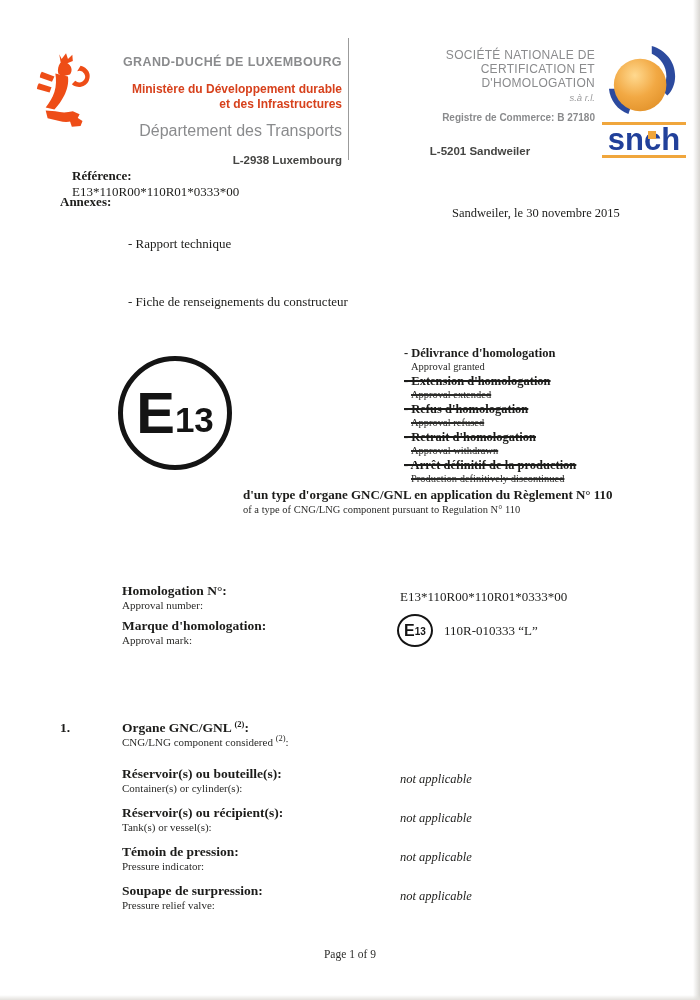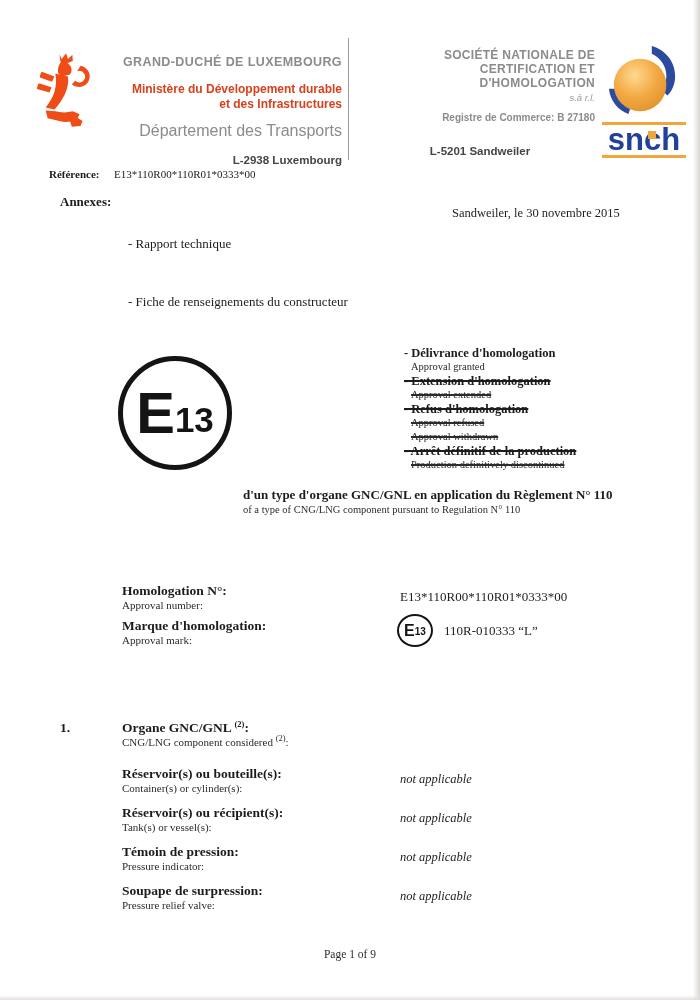--- a/index.html
+++ b/index.html
@@ -16,35 +16,35 @@
   
   .hdr{font-family:"Liberation Sans", sans-serif;}
   .coat{position:absolute; left:36px; top:50px; width:62px; height:82px;}
   .hdr-left{position:absolute; left:112px; top:55px; width:230px;text-align:right;}
   .country{color:#8a8b8d; font-weight:bold; font-size:12.5px; letter-spacing:.4px;}
   .ministry{margin-top:13px; color:#d7411c; font-weight:bold; font-size:12px; line-height:14.5px;}
   .dept{color:#8a8b8d; font-size:16px; margin-top:11px;}
   .addr{margin-top:14px; color:#454543; font-weight:bold; font-size:11.5px;}
   .hdr-divider{position:absolute; left:348px; top:38px; width:1px; height:122px; background:#9b9b9b;}
   .hdr-right{position:absolute; left:365px; top:48px; width:230px; text-align:right;}
-  .org{color:#8a8b8d; font-weight:bold; font-size:12px; line-height:14px; letter-spacing:.3px;}
+  .org{color:#8a8b8d; font-weight:normal; font-size:12px; line-height:14px; letter-spacing:.3px;}
   .legal{color:#9a9a9c; font-style:italic; font-size:9.5px; margin-top:2px;}
   .registry{color:#8a8b8d; font-weight:bold; font-size:10px; margin-top:9px;}
   .addr-r{margin-top:22px; color:#454543; font-weight:bold; font-size:11.5px;text-align:center;}
 
   .snch{position:absolute; left:601px; top:46px; width:86px; text-align:center;}
   .snch-rule{height:3px; background:#f0a63c; width:84px; margin:0 auto;}
   .snch-word{position:relative; font-family:"Liberation Sans", sans-serif; font-weight:bold;
     font-size:31px; line-height:30px; color:#21409a; letter-spacing:0;}
   .snch-dot{position:absolute; left:47px; top:6px; width:8px; height:8px; background:#f0a63c;}
   .fr{font-weight:bold; font-size:13px; line-height:16px;}
   .en{font-size:10.5px; line-height:13px; color:#2b2b29;}
   .struck .fr,.struck .en{text-decoration:line-through; text-decoration-thickness:1.5px;}
 
-  .ref-row{position:absolute; left:49px; top:168px; display:flex; font-size:11px;}
+  .ref-row{position:absolute; left:72px; top:168px; display:flex; font-size:13px;flex-direction:column;}
   .ref-label{font-weight:bold; width:65px;}
   .annex-row{position:absolute; left:60px; top:194px; display:flex; font-size:13px;}
   .annex-label{font-weight:bold; width:68px;}
   .annex-items div{line-height:16px;margin-top:42px;}
   .dateline{position:absolute; left:452px; top:206px; font-size:12.5px;}
 
   .mark-big{position:absolute; left:118px; top:356px; width:104px; height:104px;
     border:5px solid #141414; border-radius:50%; display:flex; align-items:center; justify-content:center;
     font-family:"Liberation Sans", sans-serif; font-weight:600; color:#141414;}
   .mark-big .e{font-size:58px; line-height:58px;}
@@ -174,20 +174,21 @@
     </div>
     <div class="opt struck">
       <div class="fr">- Extension d'homologation</div>
       <div class="en">Approval extended</div>
     </div>
     <div class="opt struck">
       <div class="fr">- Refus d'homologation</div>
       <div class="en">Approval refused</div>
     </div>
     <div class="opt struck">
+      <div class="fr">- Retrait d'homologation</div>
       <div class="en">Approval withdrawn</div>
     </div>
     <div class="opt struck">
       <div class="fr">- Arrêt définitif de la production</div>
       <div class="en">Production definitively discontinued</div>
     </div>
   </div>
 
   <div class="subject">
     <div class="fr">d'un type d'organe GNC/GNL en application du Règlement N° 110</div>

